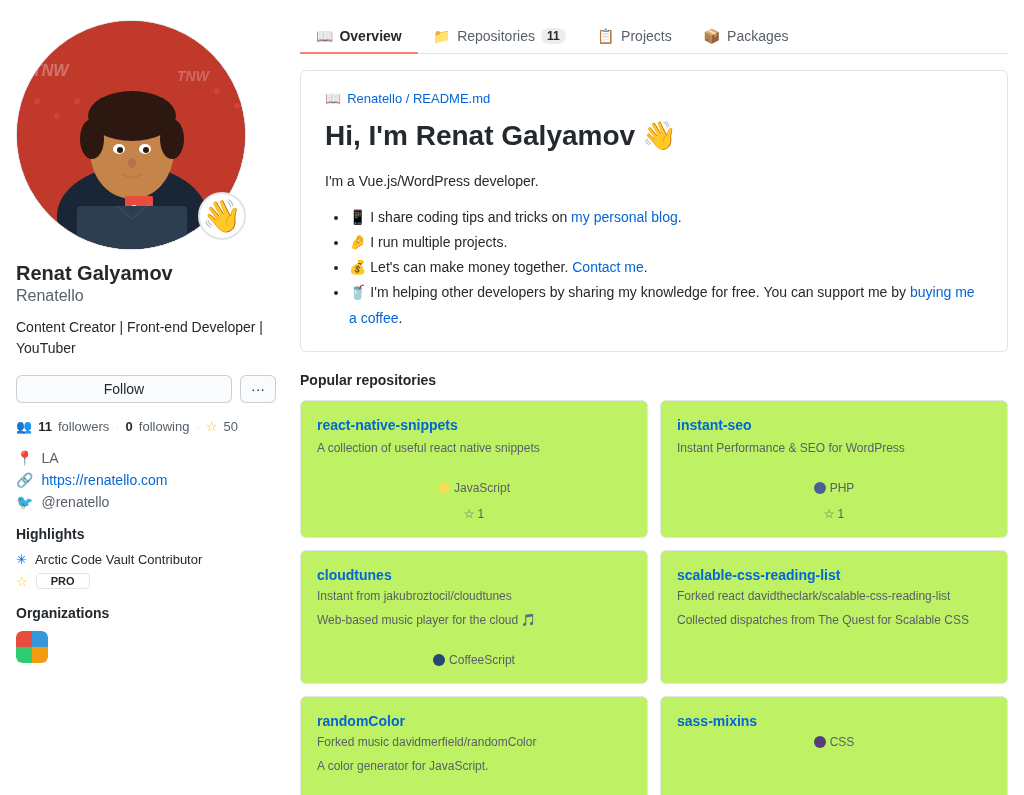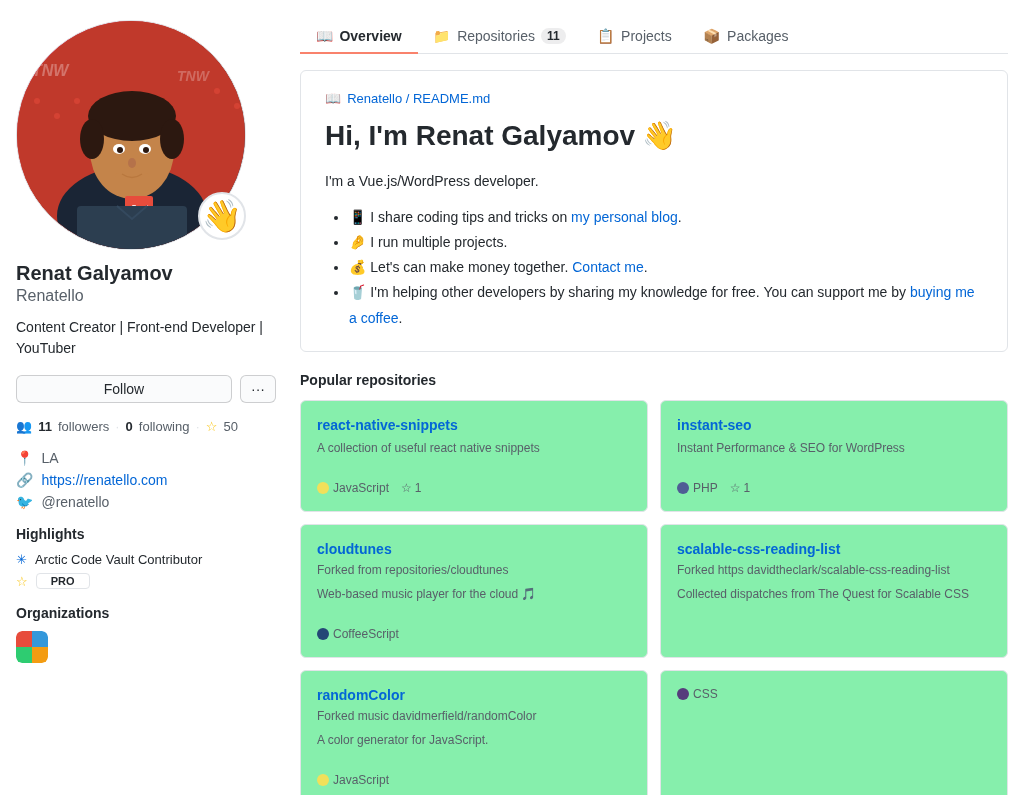--- a/index.html
+++ b/index.html
@@ -271,21 +271,21 @@
     }
     .repos-grid {
       display: grid;
       grid-template-columns: 1fr 1fr;
       gap: 12px;
     }
     .repo-card {
       border: 1px solid #e1e4e8;
       border-radius: 6px;
       padding: 16px;
-      background: #86efac;
+      background: #bef264;
       cursor: pointer;
     }
     .repo-name {
       font-size: 14px;
       font-weight: 600;
       color: #0366d6;
       text-decoration: none;
       display: block;
       margin-bottom: 6px;
     }
@@ -300,20 +300,21 @@
       font-size: 12px;
       color: #586069;
       margin-bottom: 8px;
     }
     .repo-meta {
       display: flex;
       align-items: center;
       gap: 12px;
       font-size: 12px;
       color: #586069;
+      flex-direction: column;
     }
     .lang-dot {
       width: 12px;
       height: 12px;
       border-radius: 50%;
       display: inline-block;
       margin-right: 4px;
       vertical-align: middle;
     }
     .lang-label {
@@ -524,51 +525,52 @@
           </span>
           <span class="stars-count">
             <span>☆</span>
             <span>1</span>
           </span>
         </div>
       </div>
 
       <div class="repo-card">
         <a class="repo-name" href="#">cloudtunes</a>
-        <p class="repo-fork-note">Forked from repositories/cloudtunes</p>
+        <p class="repo-fork-note">Instant from jakubroztocil/cloudtunes</p>
         <p class="repo-desc">Web-based music player for the cloud 🎵</p>
         <div class="repo-meta">
           <span class="lang-label">
             <span class="lang-dot" style="background:#244776;"></span>
             <span>CoffeeScript</span>
           </span>
         </div>
       </div>
 
       <div class="repo-card">
         <a class="repo-name" href="#">scalable-css-reading-list</a>
-        <p class="repo-fork-note">Forked https davidtheclark/scalable-css-reading-list</p>
+        <p class="repo-fork-note">Forked react davidtheclark/scalable-css-reading-list</p>
         <p class="repo-desc">Collected dispatches from The Quest for Scalable CSS</p>
         <div class="repo-meta">
         </div>
       </div>
 
       <div class="repo-card">
         <a class="repo-name" href="#">randomColor</a>
         <p class="repo-fork-note">Forked music davidmerfield/randomColor</p>
         <p class="repo-desc">A color generator for JavaScript.</p>
         <div class="repo-meta">
           <span class="lang-label">
             <span class="lang-dot" style="background:#f1e05a;"></span>
             <span>JavaScript</span>
           </span>
         </div>
       </div>
 
       <div class="repo-card">
+        <a class="repo-name" href="#">sass-mixins</a>
         <div class="repo-meta">
           <span class="lang-label">
             <span class="lang-dot" style="background:#563d7c;"></span>
             <span>CSS</span>
           </span>
         </div>
       </div>
 
     </div>
   </main>

